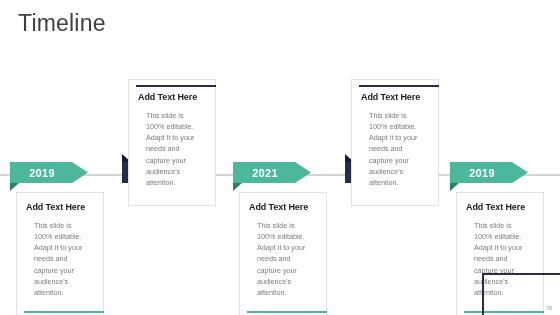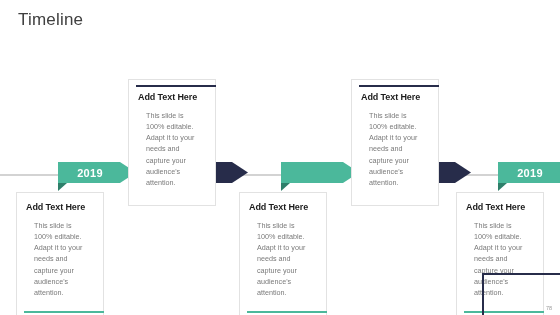--- a/index.html
+++ b/index.html
@@ -16,21 +16,21 @@
     height: 315px;
     background: #ffffff;
     overflow: hidden;
   }
 
   
   #slide-title {
     position: absolute;
     left: 18px;
     top: 10px;
-    font-size: 17px;
+    font-size: 23px;
     font-weight: 400;
     color: #404040;
     letter-spacing: 0.2px;
     white-space: nowrap;
   }
 
   
   .axis {
     position: absolute;
     left: 0px;
@@ -38,21 +38,20 @@
     width: 560px;
     height: 2px;
     background: #d3d3d3;
   }
 
   
   .marker {
     position: absolute;
     height: 21px;
     width: 78px;
-    margin-left: 48px;
   }
   .marker .body {
     position: absolute;
     left: 0;
     top: 0;
     width: 78px;
     height: 21px;
     clip-path: polygon(0 0, 62px 0, 78px 50%, 62px 100%, 0 100%);
   }
   .marker .label {
@@ -177,20 +176,21 @@
   </div>
   <div class="card above" style="left:128px; top:79px;">
     <div class="accent"></div>
     <p class="heading">Add Text Here</p>
     <p class="bodytext">This slide is 100% editable. Adapt it to your needs and capture your audience's attention.</p>
   </div>
 
   <div class="marker teal" style="left:233px; top:162px;">
     <div class="body"></div>
     <div class="tail-down"></div>
+    <div class="label">2021</div>
   </div>
   <div class="card below" style="left:239px; top:192px;">
     <div class="accent"></div>
     <p class="heading">Add Text Here</p>
     <p class="bodytext">This slide is 100% editable. Adapt it to your needs and capture your audience's attention.</p>
   </div>
 
   <div class="marker navy" style="left:345px; top:162px;">
     <div class="body"></div>
     <div class="tail-up"></div>

